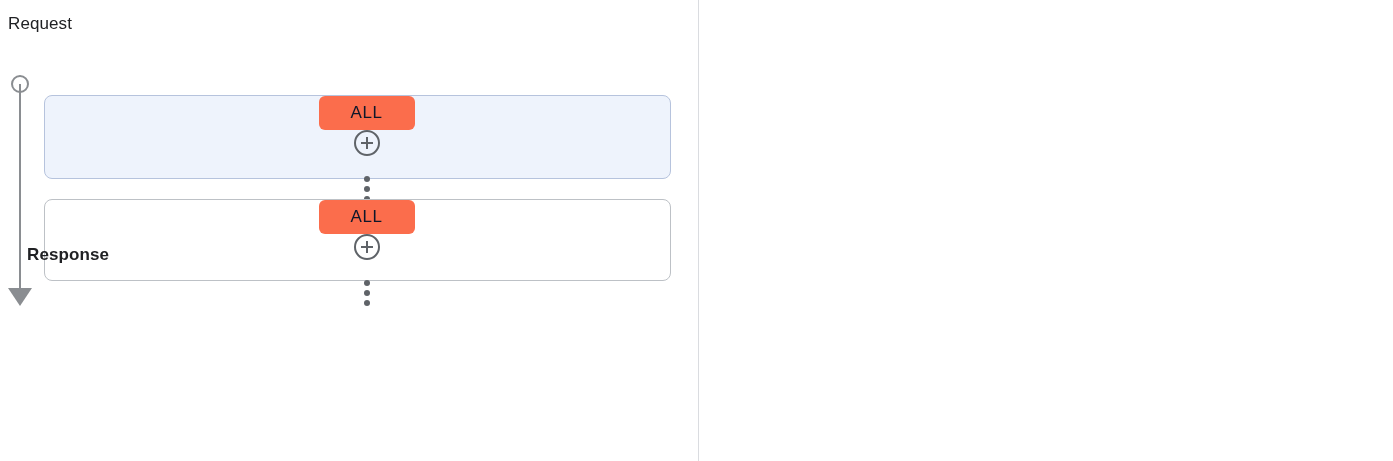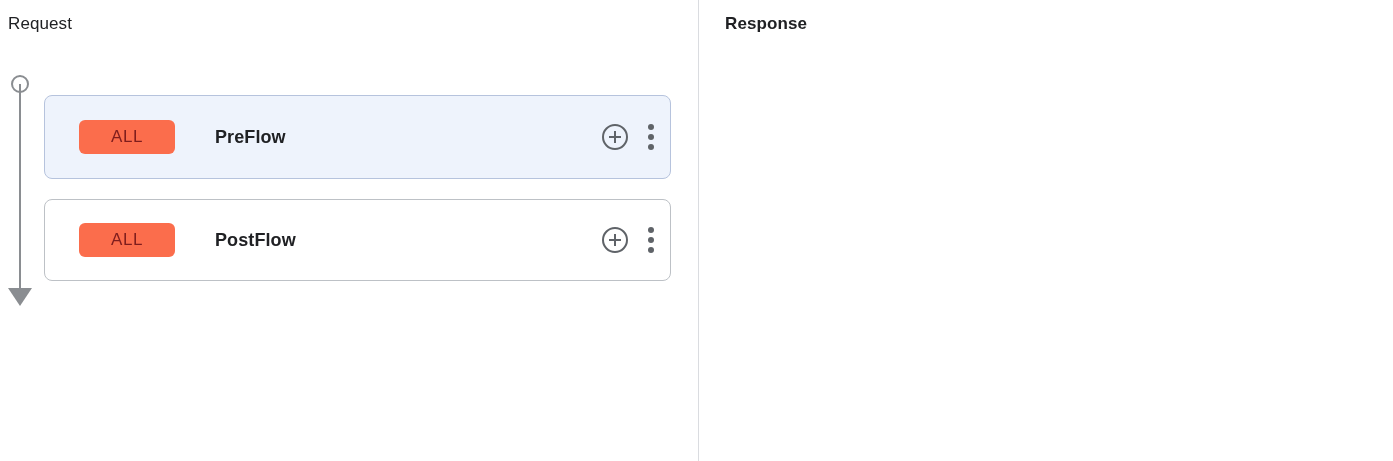--- a/index.html
+++ b/index.html
@@ -1,15 +1,15 @@
 <!DOCTYPE html>
 <html><head>
 <meta charset="utf-8">
 <style>
-  * { box-sizing: border-box; margin: 0; padding: 0; }
+  * { box-sizing: border-box; margin: 0; padding: 0; flex-direction: column; }
 
   html, body {
     width: 1393px;
     height: 461px;
     background: #ffffff;
     font-family: "Liberation Sans", sans-serif;
     overflow: hidden;
   }
 
   .editor {
@@ -106,21 +106,21 @@
     align-items: center;
     height: 60px;
     padding: 0 16px 0 34px;
   }
   .card-req-preflow  .flow-row,
   .card-req-postflow .flow-row,
   .card-res-preflow  .flow-row { height: 100%; }
 
   .badge-all {
     background: #fb6d4c;
-    color: #7f1d1d;
+    color: #0f172a;
     font-size: 17px;
     font-weight: 400;
     letter-spacing: 0.6px;
     width: 96px;
     height: 34px;
     line-height: 34px;
     text-align: center;
     border-radius: 6px;
     flex: 0 0 auto;
   }
@@ -193,36 +193,34 @@
 
     <div class="flow-rail rail-request">
       <div class="rail-circle"></div>
       <div class="rail-line"></div>
       <div class="rail-arrow"></div>
     </div>
 
     <div class="card card-req-preflow selected">
       <div class="flow-row">
         <div class="badge-all">ALL</div>
-        <div class="flow-name">PreFlow</div>
         <div class="row-actions">
           <div class="icon-add"></div>
           <div class="icon-kebab">
             <span></span>
               <span></span>
               <span></span>
           </div>
         </div>
       </div>
     </div>
 
     <div class="card card-req-postflow">
       <div class="flow-row">
         <div class="badge-all">ALL</div>
-        <div class="flow-name">PostFlow</div>
         <div class="row-actions">
           <div class="icon-add"></div>
           <div class="icon-kebab">
             <span></span>
               <span></span>
               <span></span>
           </div>
         </div>
       </div>
     </div>

